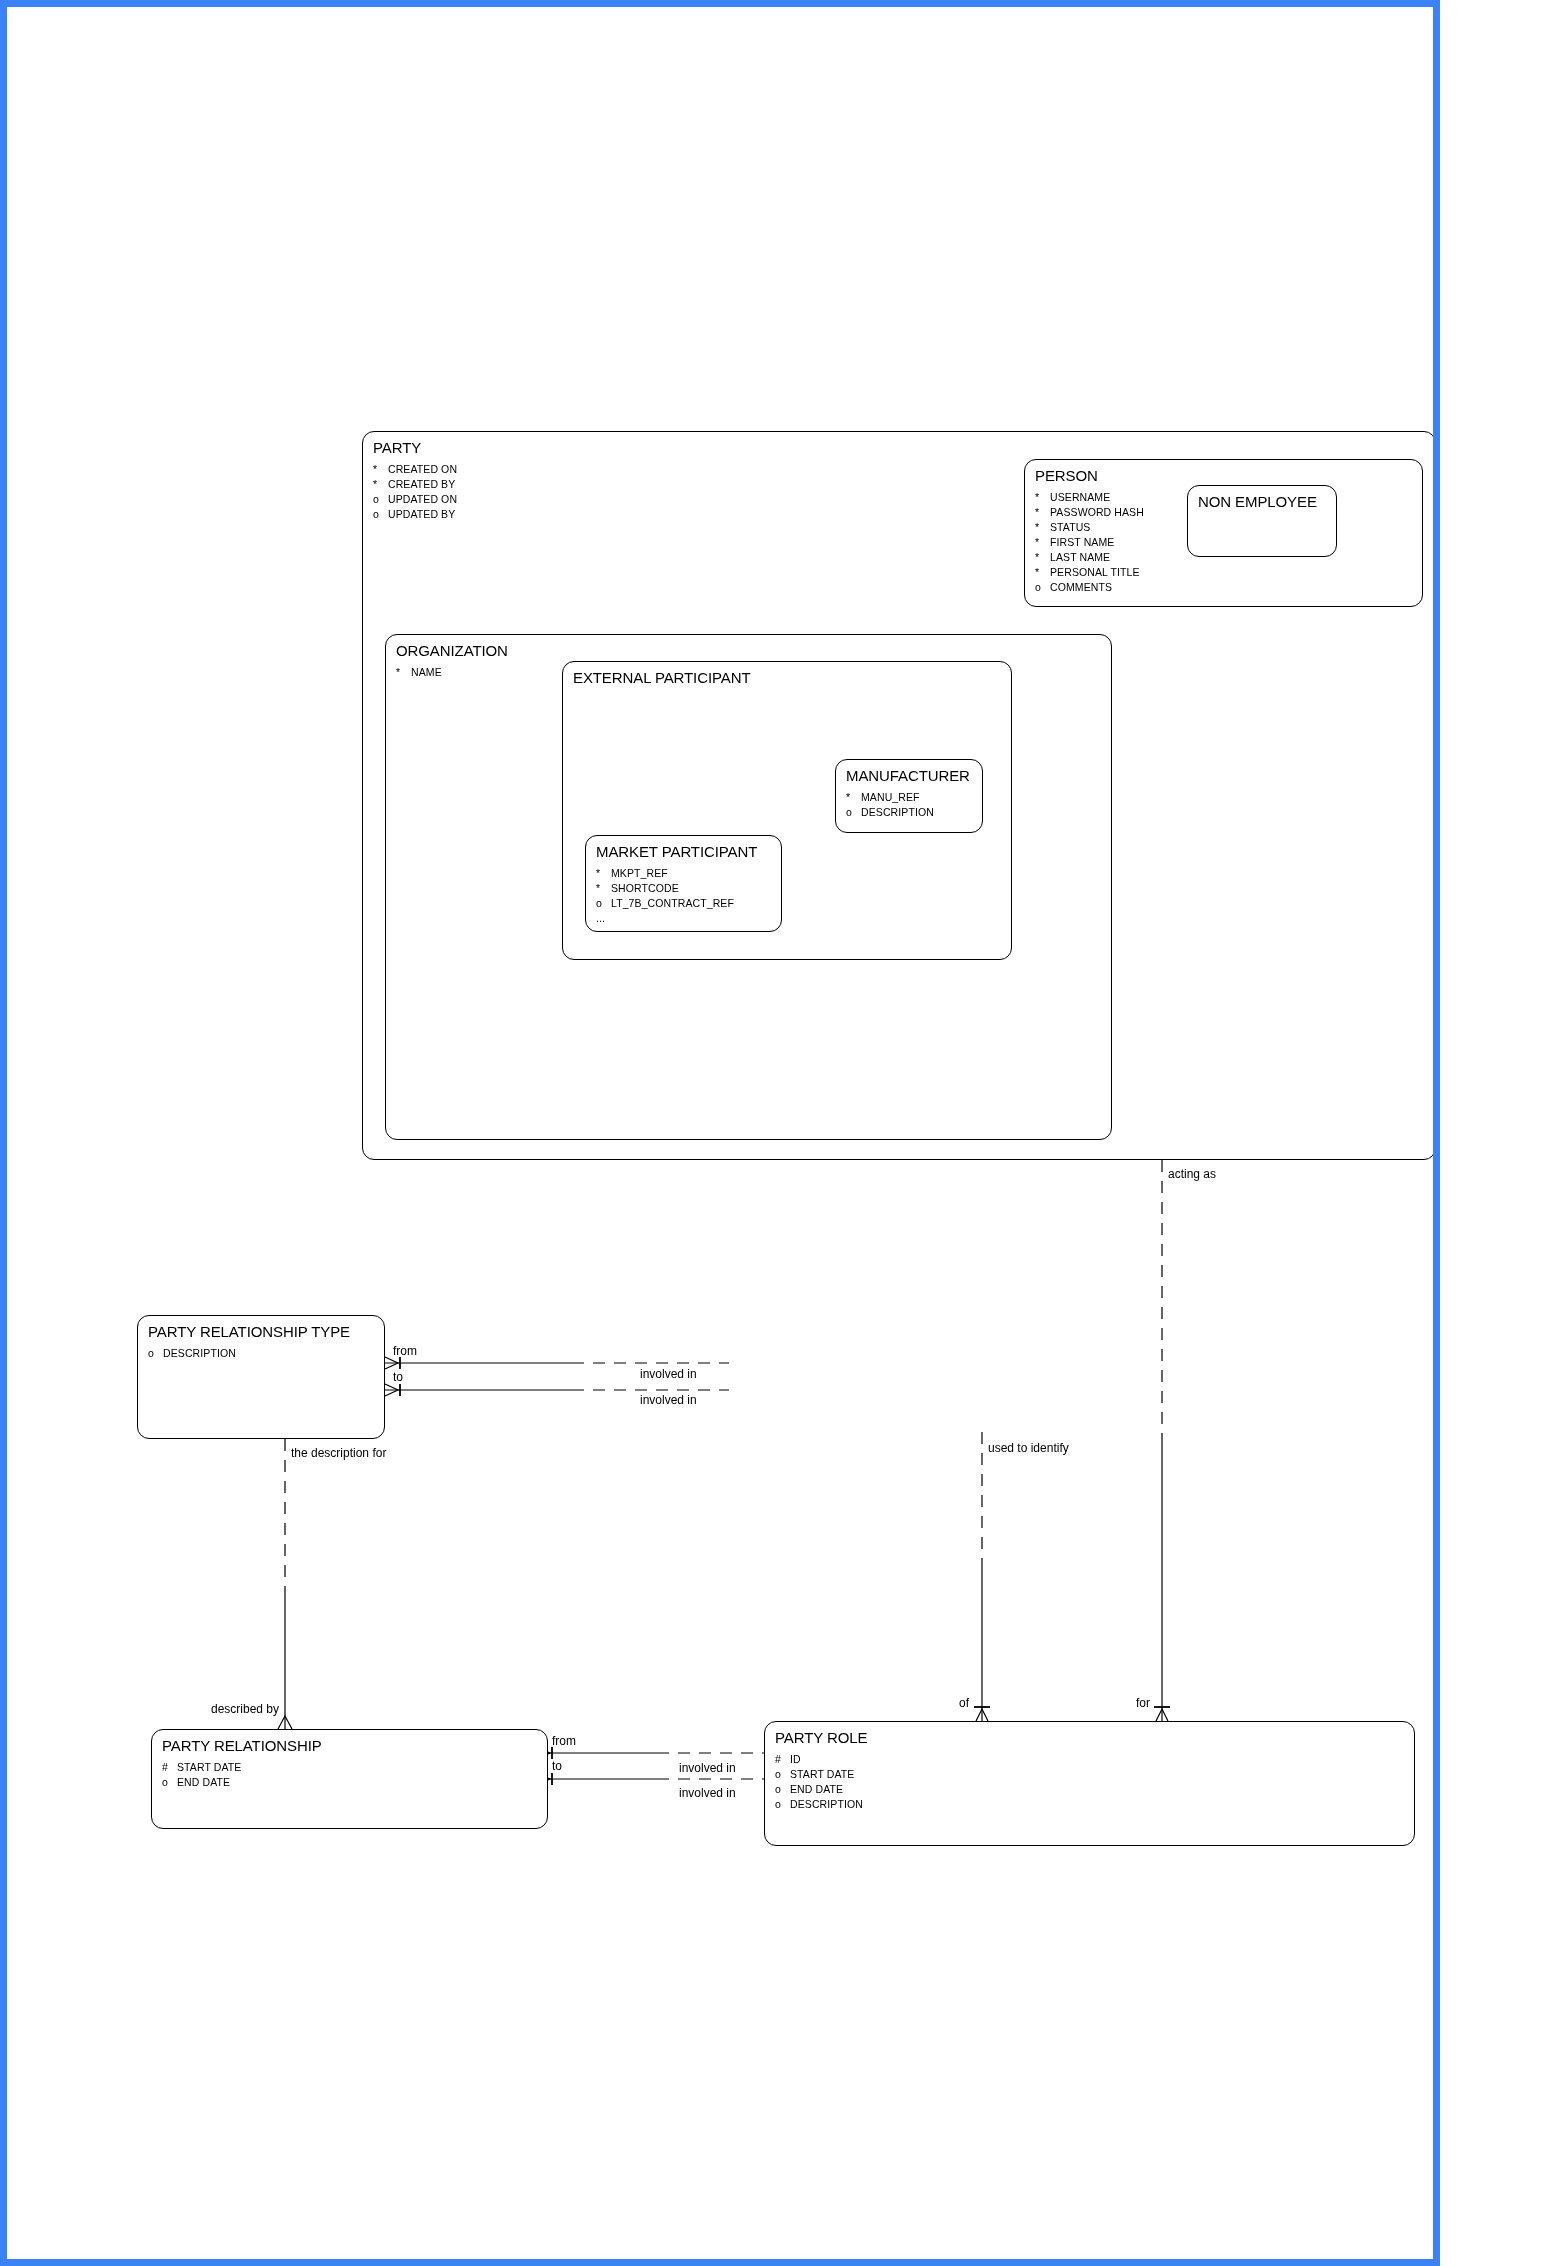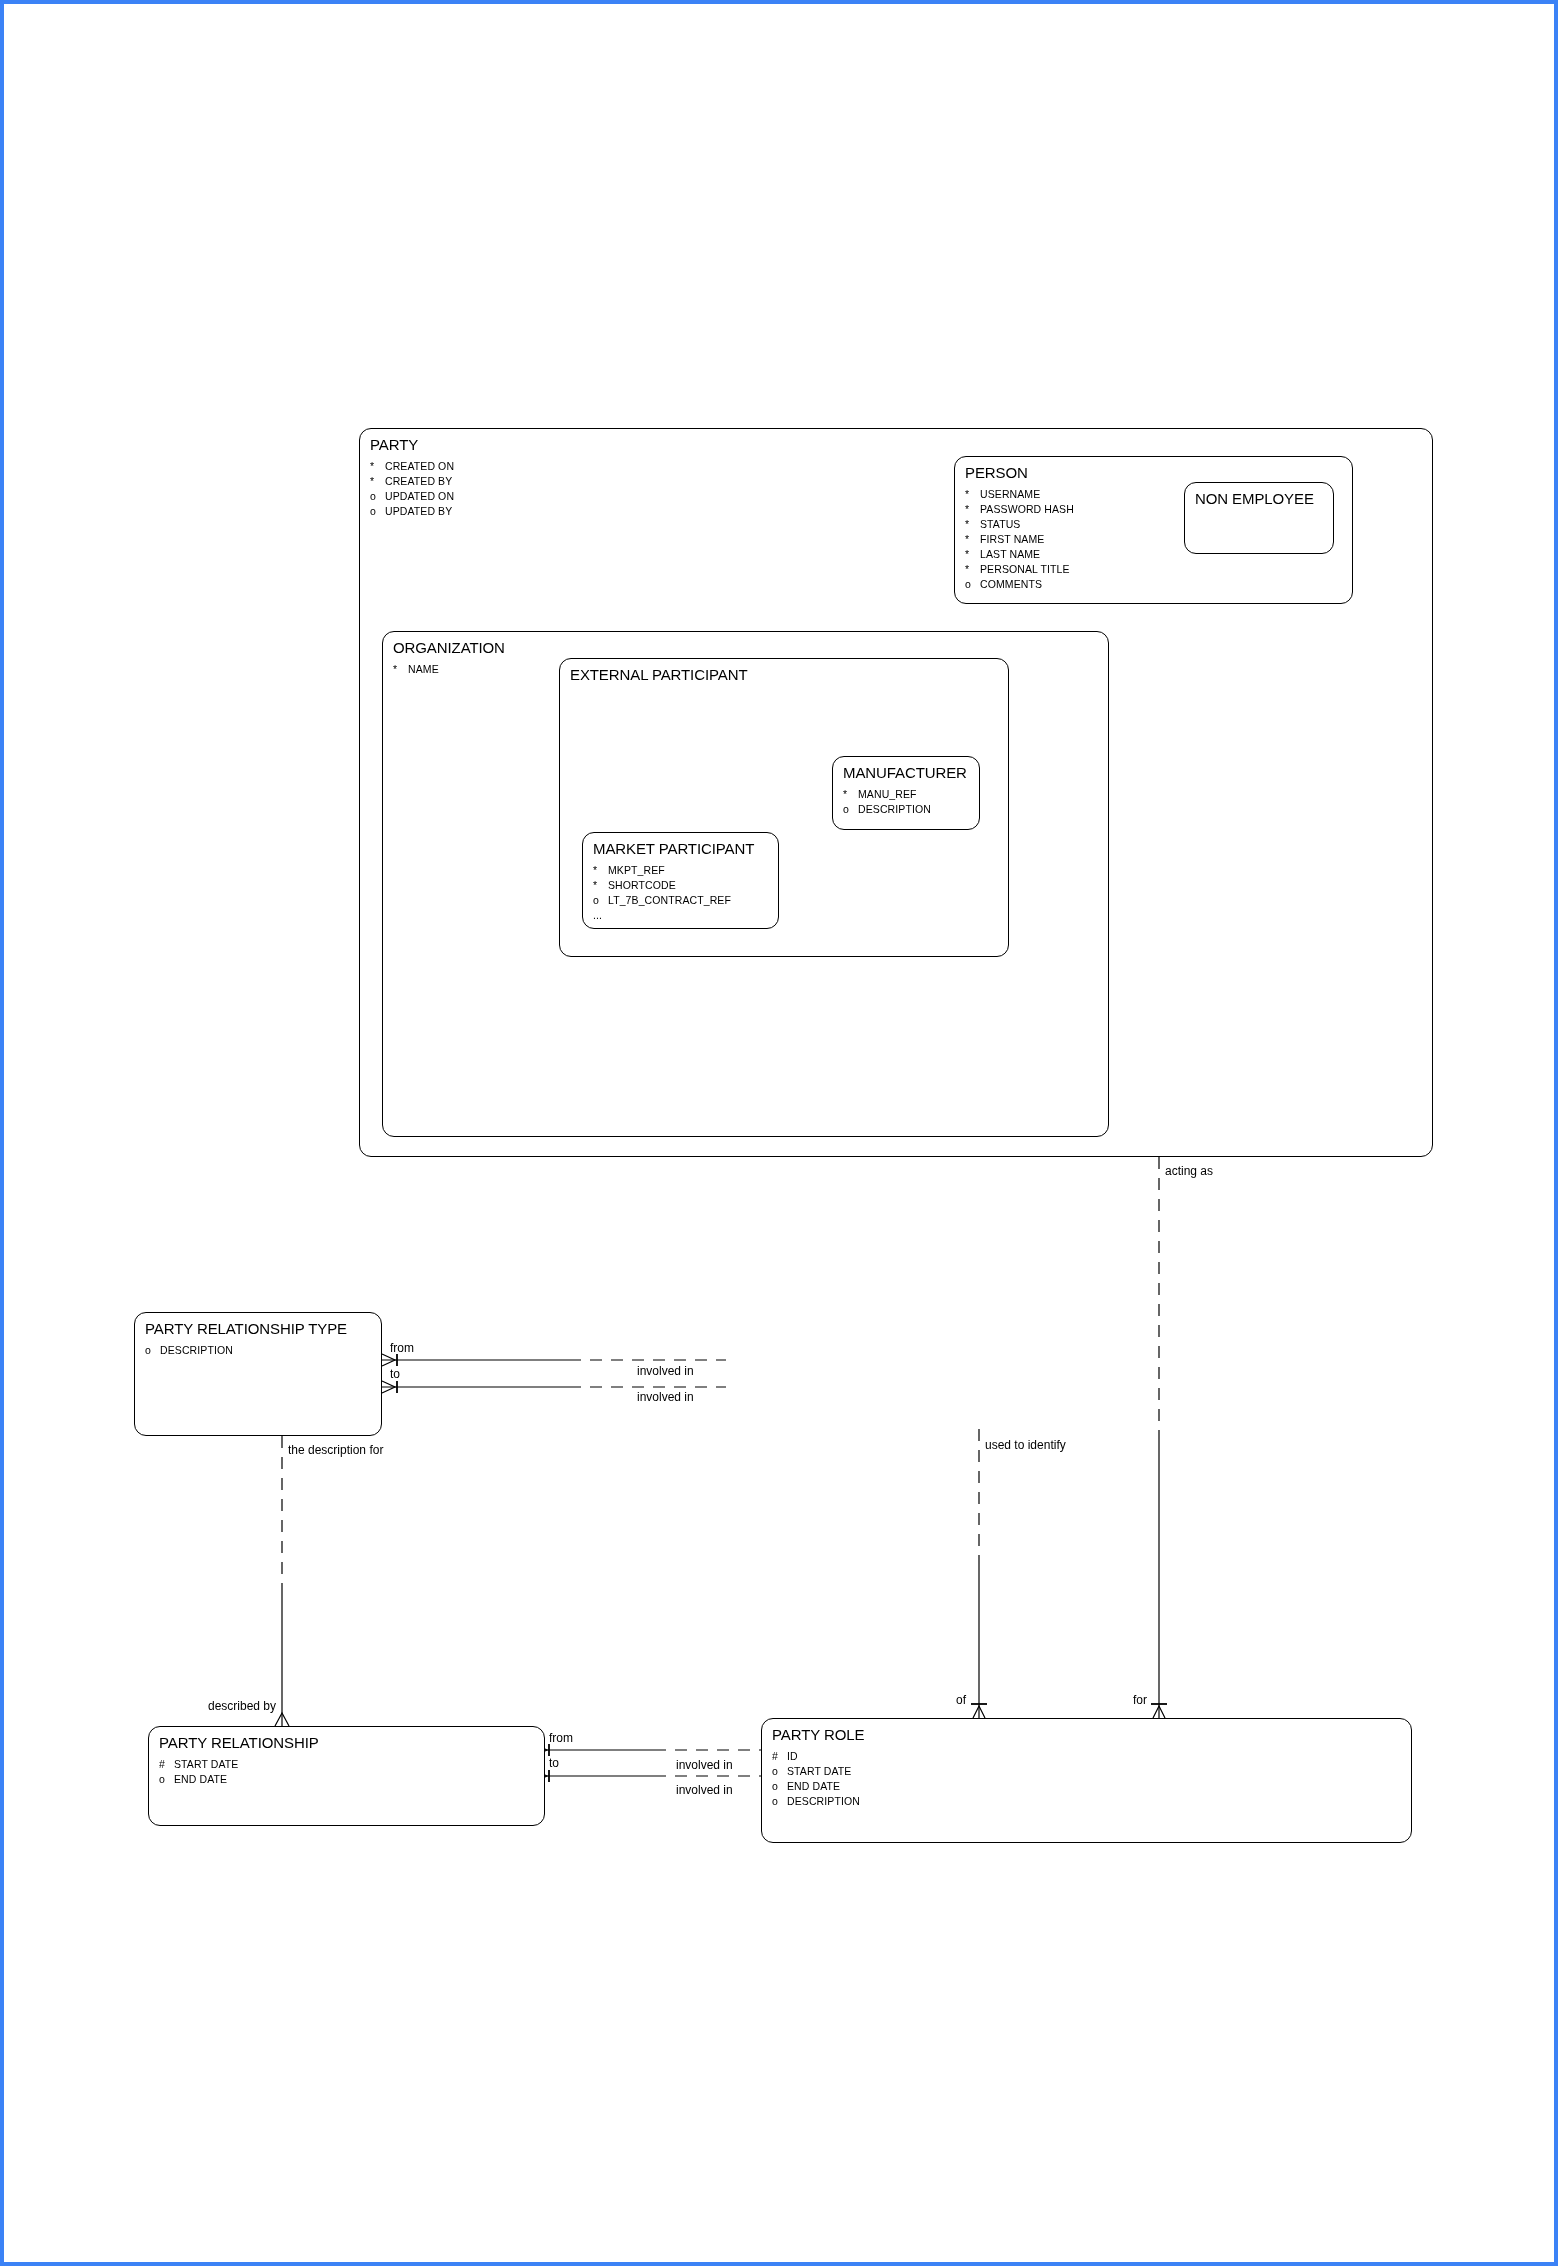--- a/index.html
+++ b/index.html
@@ -1,19 +1,19 @@
 <!DOCTYPE html>
 <html><head>
 <meta charset="utf-8">
 <style>
   html,body{margin:0;padding:0;background:#fff;}
   .canvas{
-    position:relative;width:1558px;height:2266px;background:#ffffff;
+    position:relative;width:1440px;height:2266px;background:#ffffff;
     font-family:"Liberation Sans","DejaVu Sans",sans-serif;color:#000;
-    box-sizing:border-box;border:4px solid #3b82f6;overflow:hidden;
+    box-sizing:border-box;border:7px solid #3b82f6;overflow:hidden;
   }
   .wires{position:absolute;left:0;top:0;width:1558px;height:2266px;}
   .entity{
     position:absolute;background:#fff;border:1.4px solid #000;border-radius:12px;
     box-sizing:border-box;padding:8px 10px 0 10px;
   }
   .etitle{font-size:15px;line-height:16px;letter-spacing:-0.1px;margin-bottom:6px;white-space:nowrap;}
   .attrs{font-size:10.5px;line-height:15px;letter-spacing:0.1px;}
   .attr{display:flex;white-space:nowrap;}
   .ap{width:15px;flex:0 0 15px;}
@@ -89,21 +89,21 @@
           <span class="ap">o</span>
           <span class="an">UPDATED ON</span>
         </div>
       <div class="attr">
           <span class="ap">o</span>
           <span class="an">UPDATED BY</span>
         </div>
     </div>
   </div>
 
-  <div class="entity" style="left:950px;top:452px;width:399px;height:148px">
+  <div class="entity" style="left:1017px;top:452px;width:399px;height:148px">
     <div class="etitle">PERSON</div>
     <div class="attrs">
       <div class="attr">
           <span class="ap">*</span>
           <span class="an">USERNAME</span>
         </div>
       <div class="attr">
           <span class="ap">*</span>
           <span class="an">PASSWORD HASH</span>
         </div>

